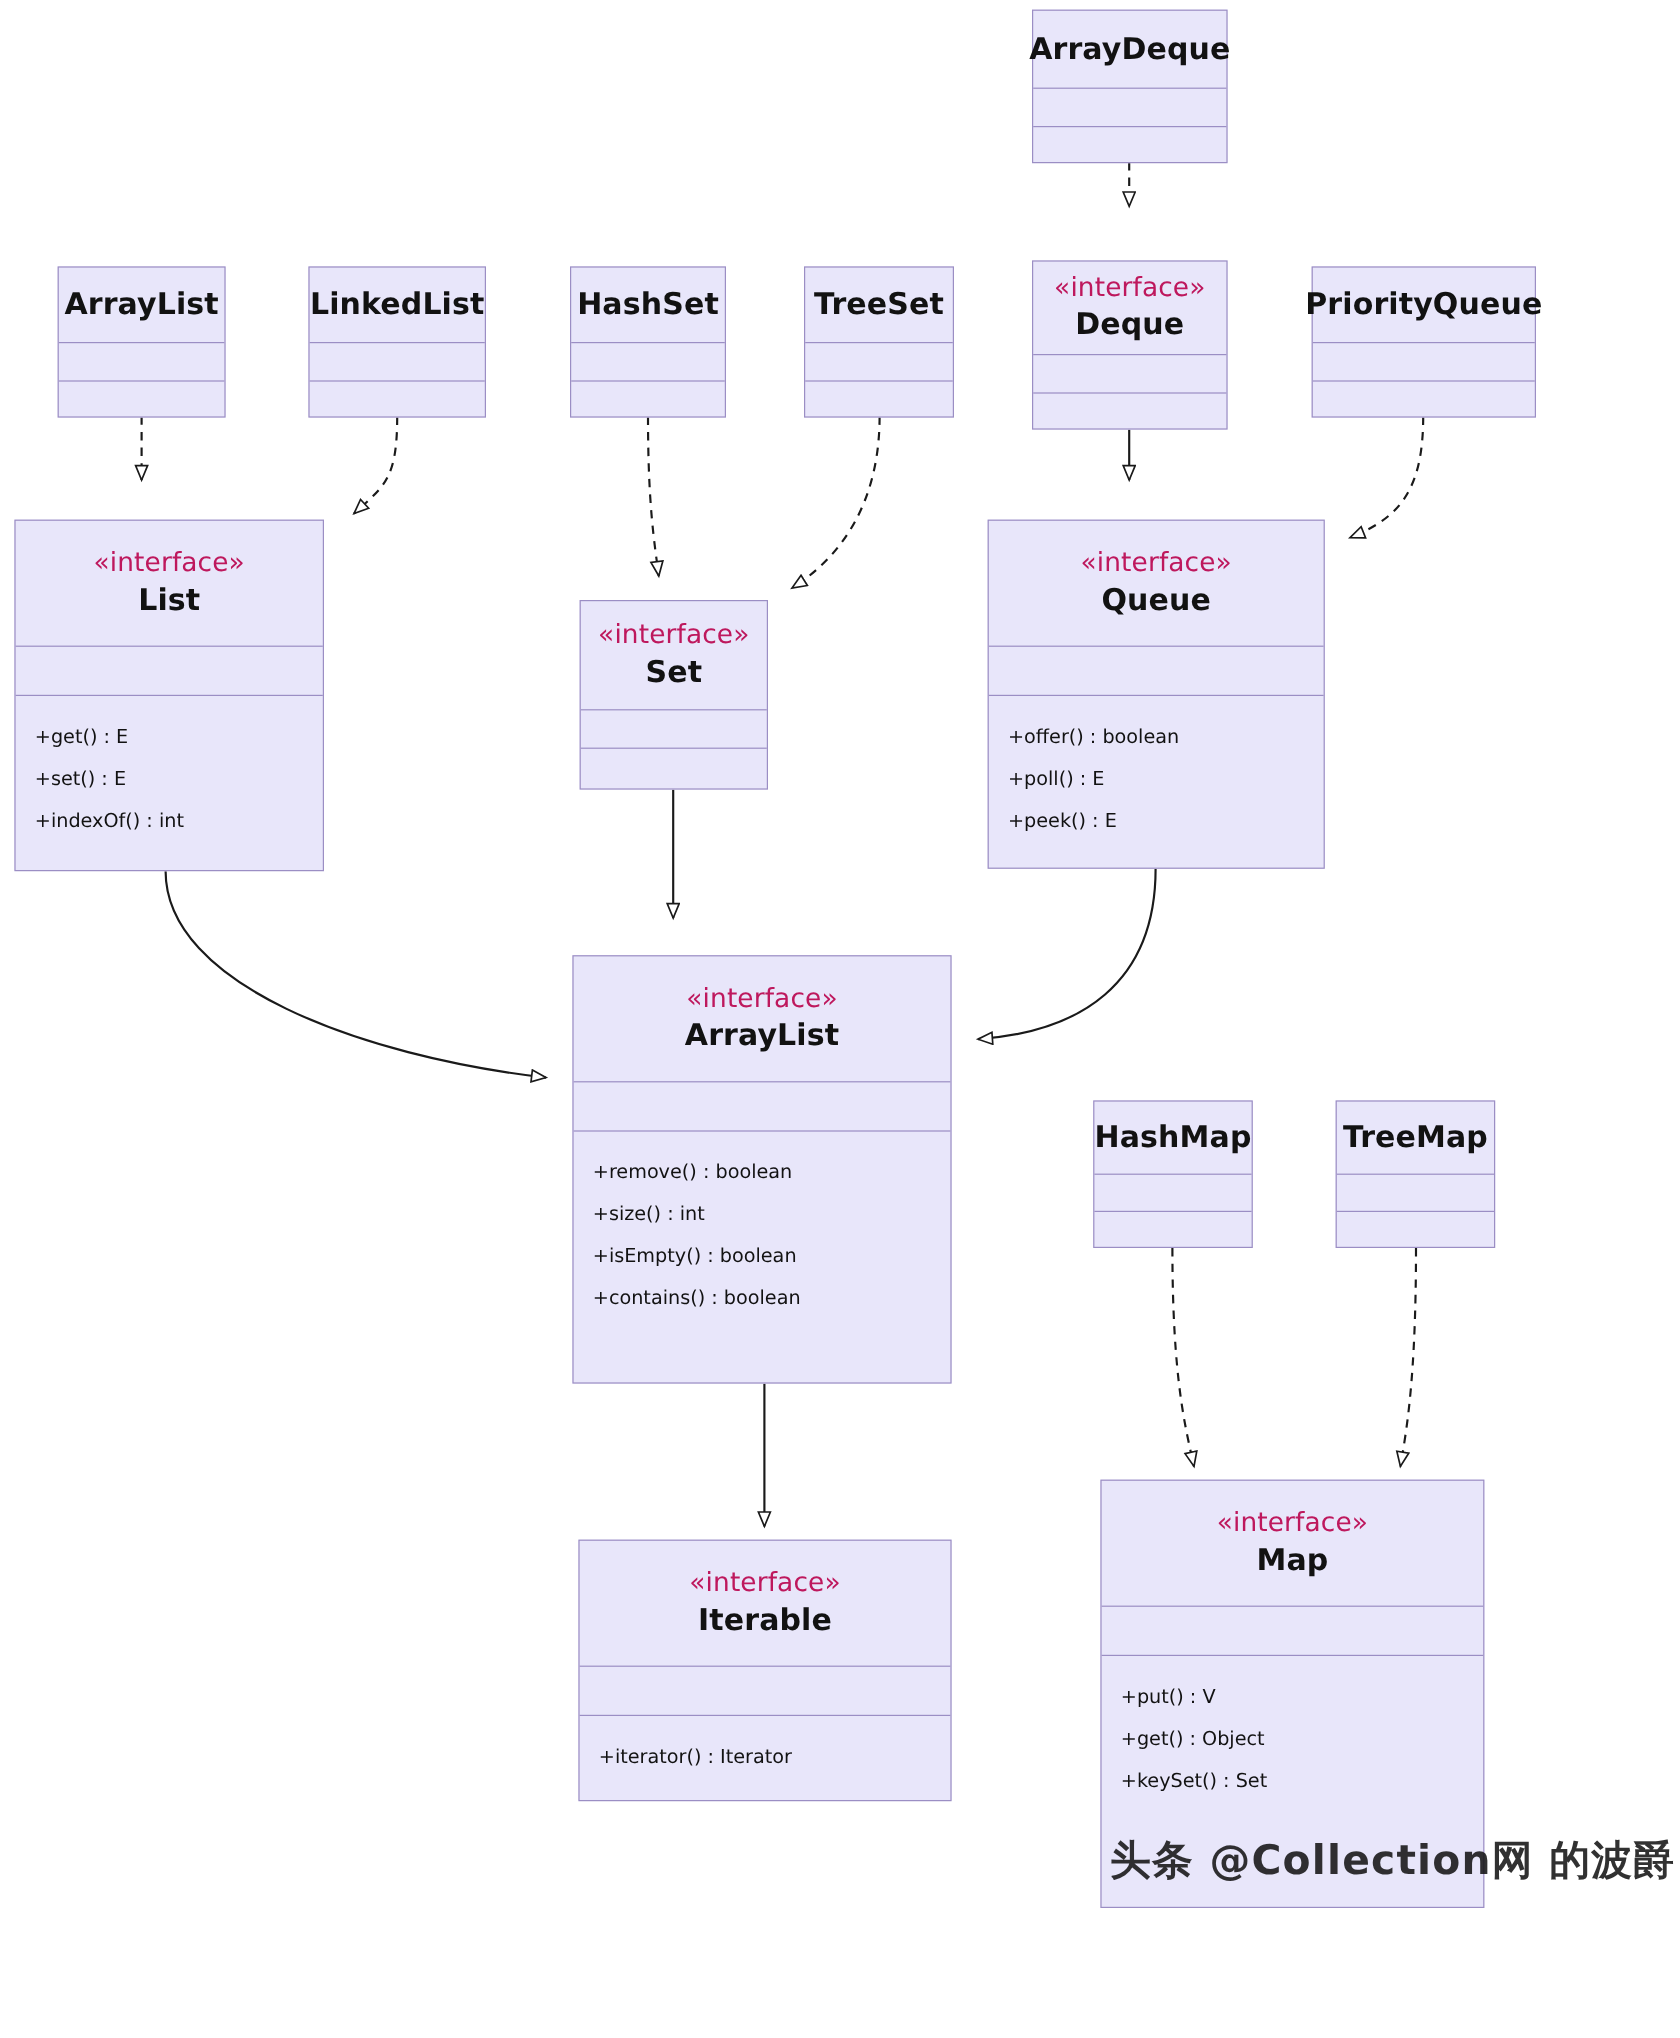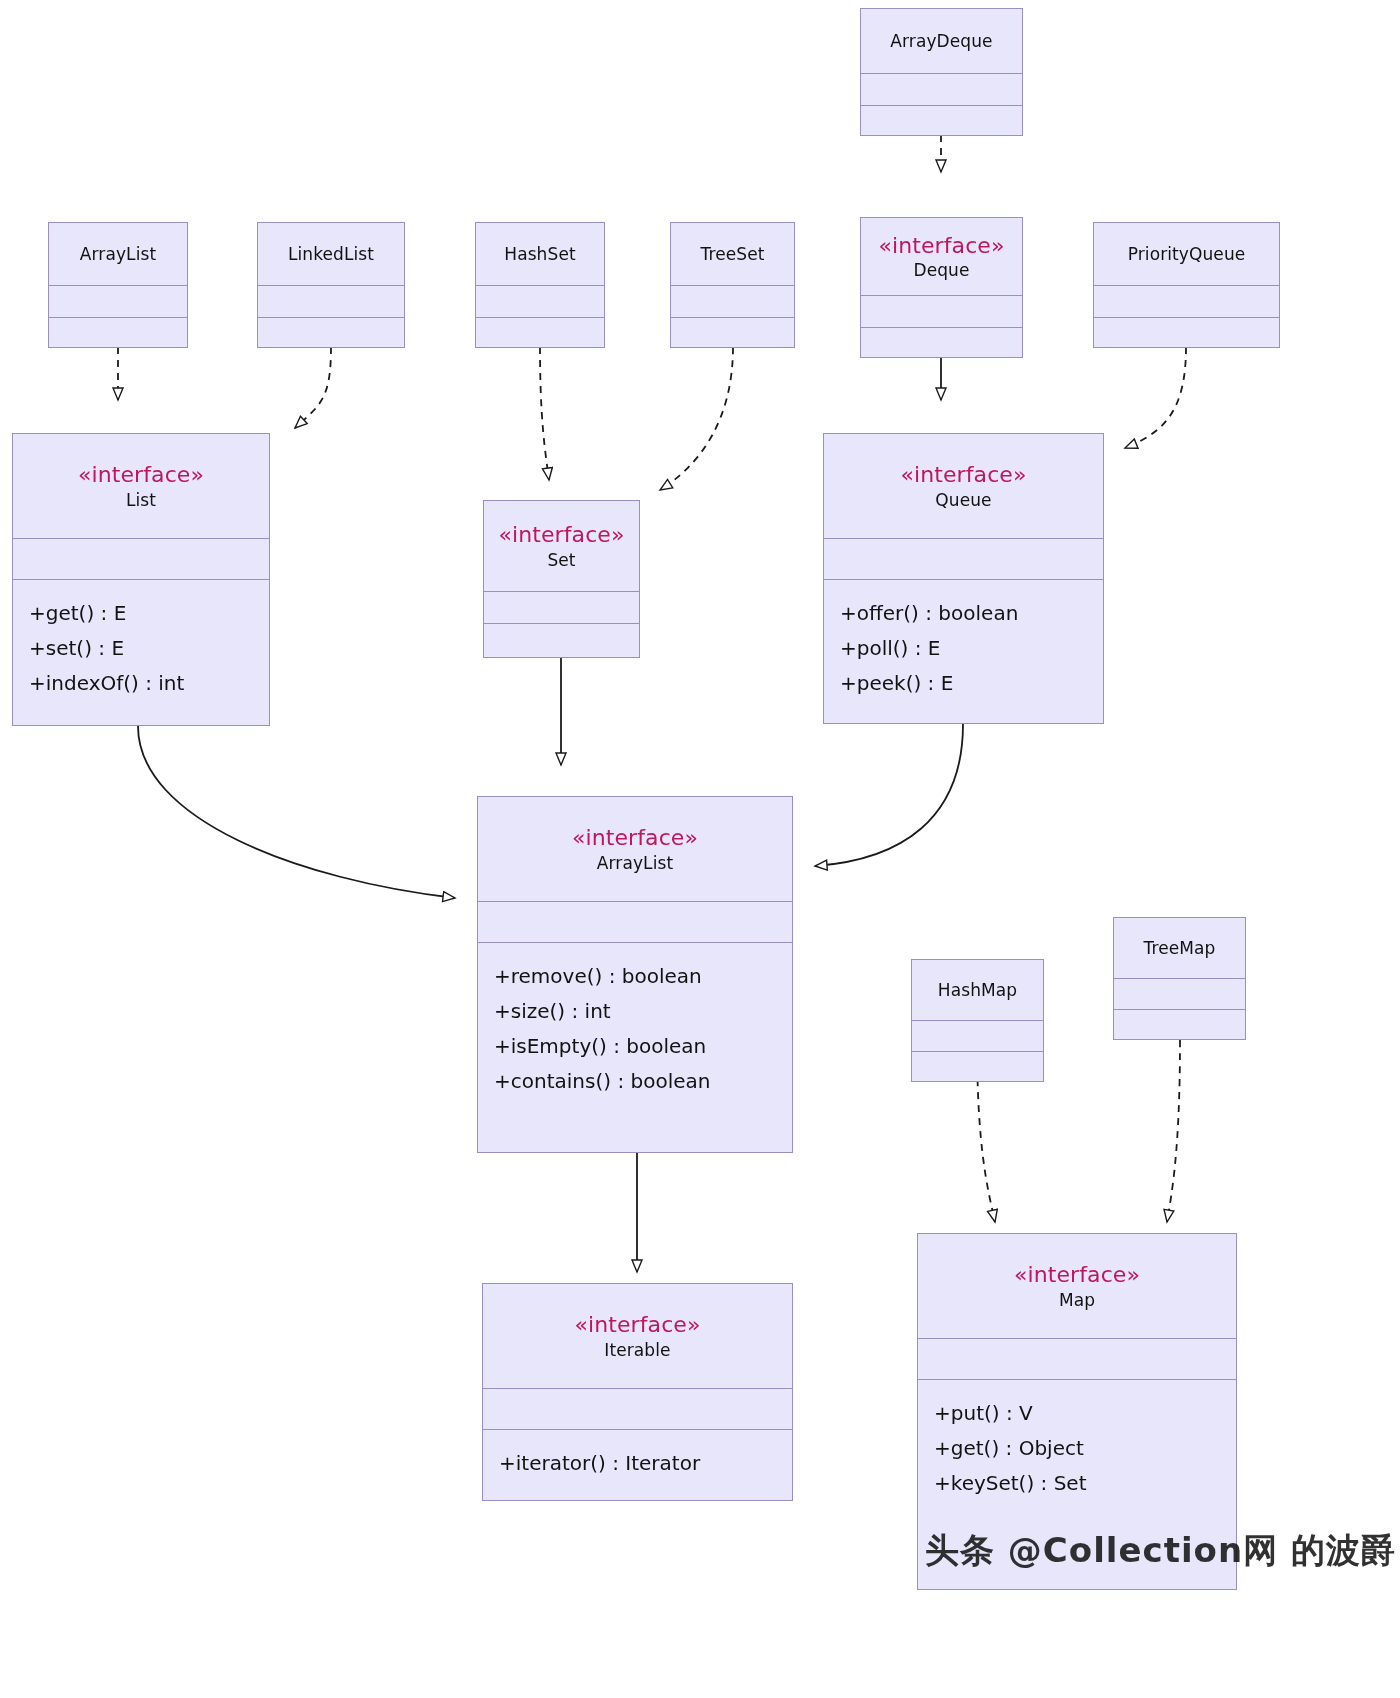--- a/index.html
+++ b/index.html
@@ -46,42 +46,42 @@
     flex: none;
   }
   .stereotype {
     font-size: 22px;
     color: #be185d;
     line-height: 1.25;
     font-weight: 400;
     letter-spacing: 0.1px;
   }
   .cls-name {
-    font-size: 17px;
-    font-weight: 400;
+    font-size: 25px;
+    font-weight: 700;
     color: #121212;
     line-height: 1.3;
     letter-spacing: 0.1px;
   }
   .uml-attrs {
     box-sizing: border-box;
     border-top: 1.6px solid #9b8ec4;
     flex: none;
   }
   .uml-ops {
     box-sizing: border-box;
     border-top: 1.6px solid #9b8ec4;
     flex: 1 1 auto;
     padding: 16px 16px 8px 16px;
     display: flex;
     flex-direction: column;
     justify-content: flex-start;
   }
   .op-line {
-    font-size: 20px;
+    font-size: 16px;
     color: #121212;
     line-height: 35px;
     white-space: nowrap;
   }
   .watermark {
     position: absolute;
     font-size: 34px;
     font-weight: 700;
     color: rgba(20,20,20,0.88);
     white-space: nowrap;
@@ -266,21 +266,21 @@
     </div>
     <div class="uml-attrs" style="height:41px;"></div>
     <div class="uml-ops">
       <div class="op-line">+remove() : boolean</div>
       <div class="op-line">+size() : int</div>
       <div class="op-line">+isEmpty() : boolean</div>
       <div class="op-line">+contains() : boolean</div>
     </div>
   </div>
 
-  <div class="uml-box" style="left:911px; top:959px; width:133px; height:123px;">
+  <div class="uml-box" style="left:911px; top:917px; width:133px; height:123px;">
     <div class="uml-header" style="height:60px;">
       <div class="cls-name">HashMap</div>
     </div>
     <div class="uml-attrs" style="height:31px;"></div>
     <div class="uml-ops"></div>
   </div>
 
   <div class="uml-box" style="left:1113px; top:917px; width:133px; height:123px;">
     <div class="uml-header" style="height:60px;">
       <div class="cls-name">TreeMap</div>

